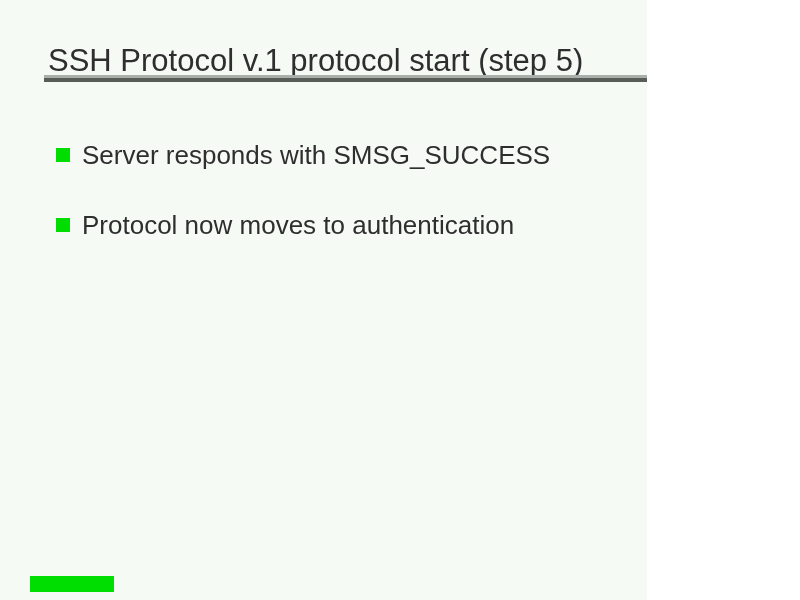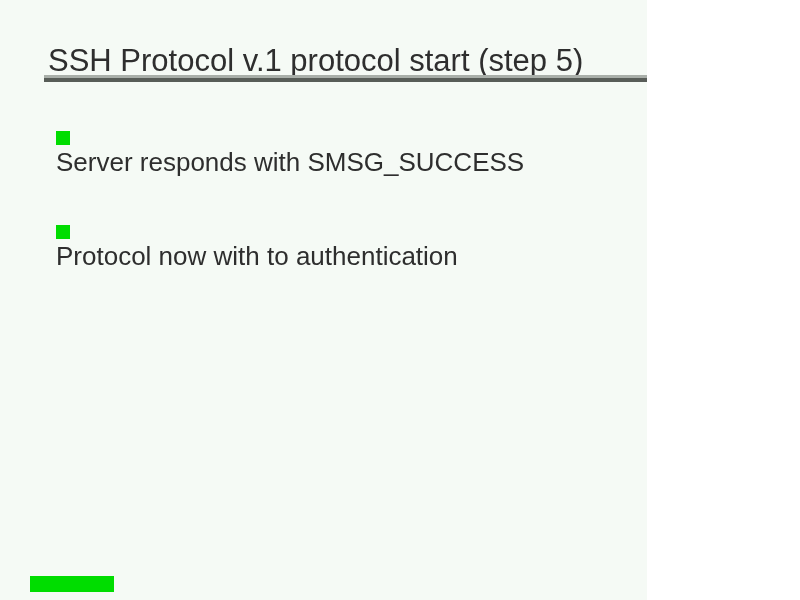--- a/index.html
+++ b/index.html
@@ -45,26 +45,25 @@
     position: absolute;
     left: 56px;
     top: 121px;
     margin: 0;
     padding: 0;
     list-style: none;
   }
   .bullet-item {
     display: flex;
     align-items: flex-start;
-    margin: 0 0 36px 0;
+    margin: 17px 0 36px 0;
     font-size: 26px;
     line-height: 34px;
     color: #2e2e2e;
     white-space: nowrap;
-    flex-direction: column;
   }
   .bullet-square {
     flex: 0 0 auto;
     width: 14px;
     height: 14px;
     margin: 10px 12px 0 0;
     background: #00dd00;
   }
   .footer-bar {
     position: absolute;
@@ -87,19 +86,19 @@
     <div class="rule-dark"></div>
   </div>
 
   <ul class="bullet-list">
     <li class="bullet-item">
       <span class="bullet-square"></span>
       <span class="bullet-text">Server responds with SMSG_SUCCESS</span>
     </li>
     <li class="bullet-item">
       <span class="bullet-square"></span>
-      <span class="bullet-text">Protocol now with to authentication</span>
+      <span class="bullet-text">Protocol now moves to authentication</span>
     </li>
   </ul>
 
   <div class="footer-bar"></div>
 
 </div>
 
 </body></html>

